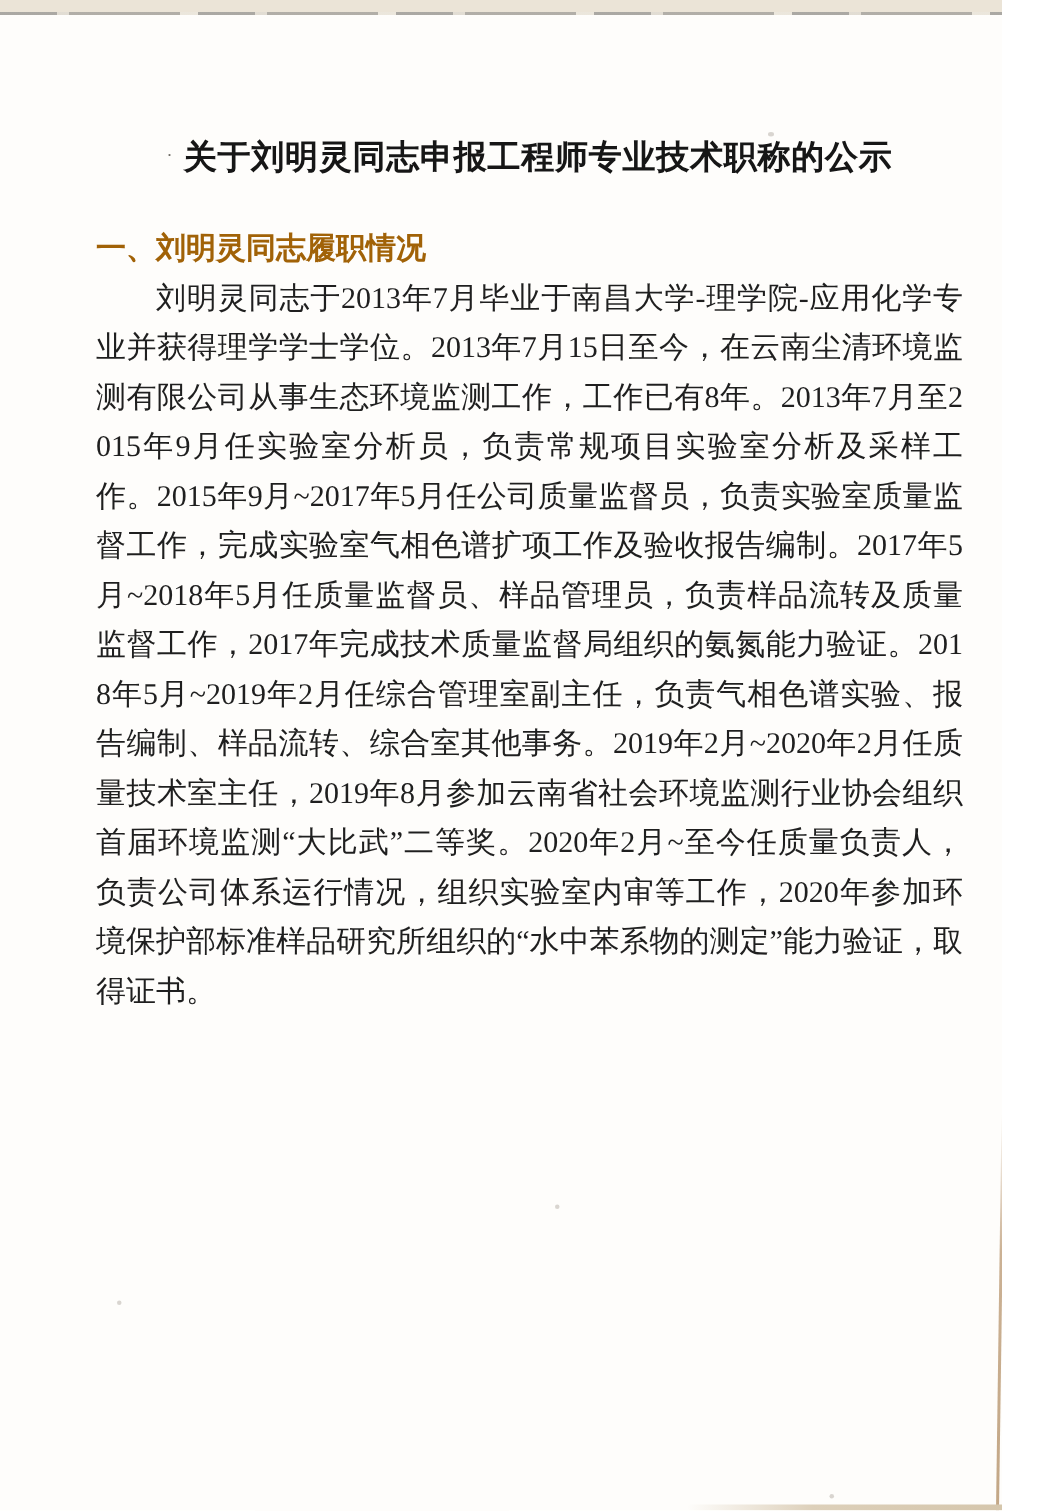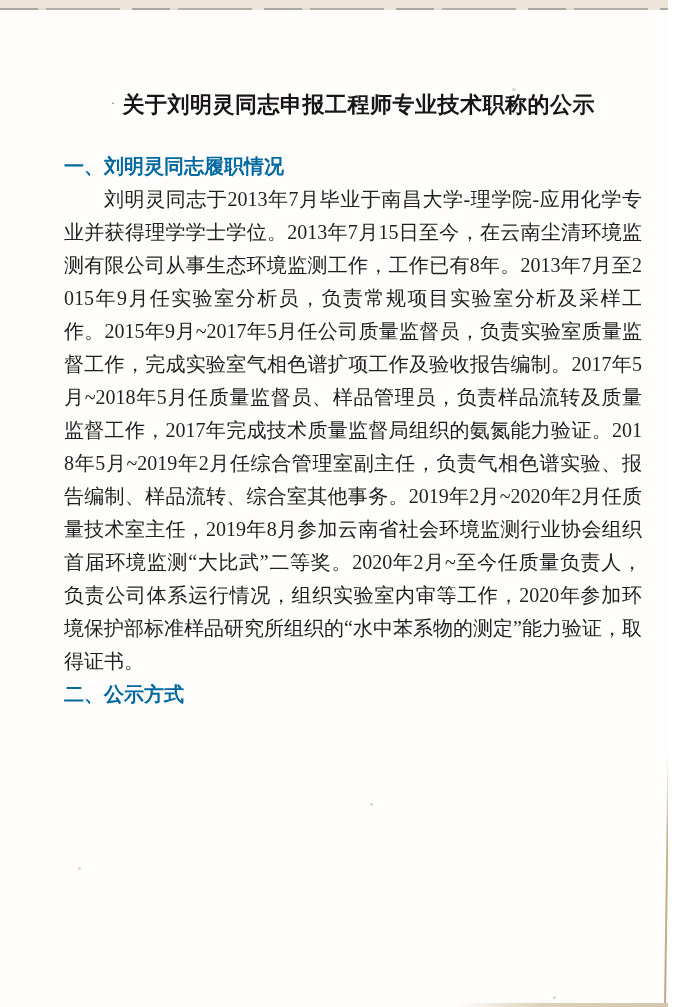--- a/index.html
+++ b/index.html
@@ -93,21 +93,21 @@
     line-height: 33px;
     text-align: justify;
     text-indent: 2em;
     word-break: break-all;
   }
   .heading {
     margin: 0;
     font-size: 20px;
     line-height: 33px;
     font-weight: bold;
-    color: #0369a1;
+    color: #a16207;
     text-indent: 0;
   }
   .underlined {
     text-decoration: underline;
     text-underline-offset: 4px;
     text-decoration-thickness: 1px;
   }
 </style>
 </head>
 <body>
@@ -126,17 +126,16 @@
   <div class="content">
 
     <h1 class="doc-title"><span class="title-dot">·</span><span>关于刘明灵同志申报工程师专业技术职称的公示</span></h1>
 
 
     <h2 class="heading">一、刘明灵同志履职情况</h2>
 
     <p class="para">刘明灵同志于2013年7月毕业于南昌大学-理学院-应用化学专业并获得理学学士学位。2013年7月15日至今，在云南尘清环境监测有限公司从事生态环境监测工作，工作已有8年。2013年7月至2015年9月任实验室分析员，负责常规项目实验室分析及采样工作。2015年9月~2017年5月任公司质量监督员，负责实验室质量监督工作，完成实验室气相色谱扩项工作及验收报告编制。2017年5月~2018年5月任质量监督员、样品管理员，负责样品流转及质量监督工作，2017年完成技术质量监督局组织的氨氮能力验证。2018年5月~2019年2月任综合管理室副主任，负责气相色谱实验、报告编制、样品流转、综合室其他事务。2019年2月~2020年2月任质量技术室主任，2019年8月参加云南省社会环境监测行业协会组织首届环境监测“大比武”二等奖。2020年2月~至今任质量负责人，负责公司体系运行情况，组织实验室内审等工作，2020年参加环境保护部标准样品研究所组织的“水中苯系物的测定”能力验证，取得证书。</p>
 
 
-    <h2 class="heading">二、公示方式</h2>
 
 
   </div>
 </div>
 
 </body></html>

